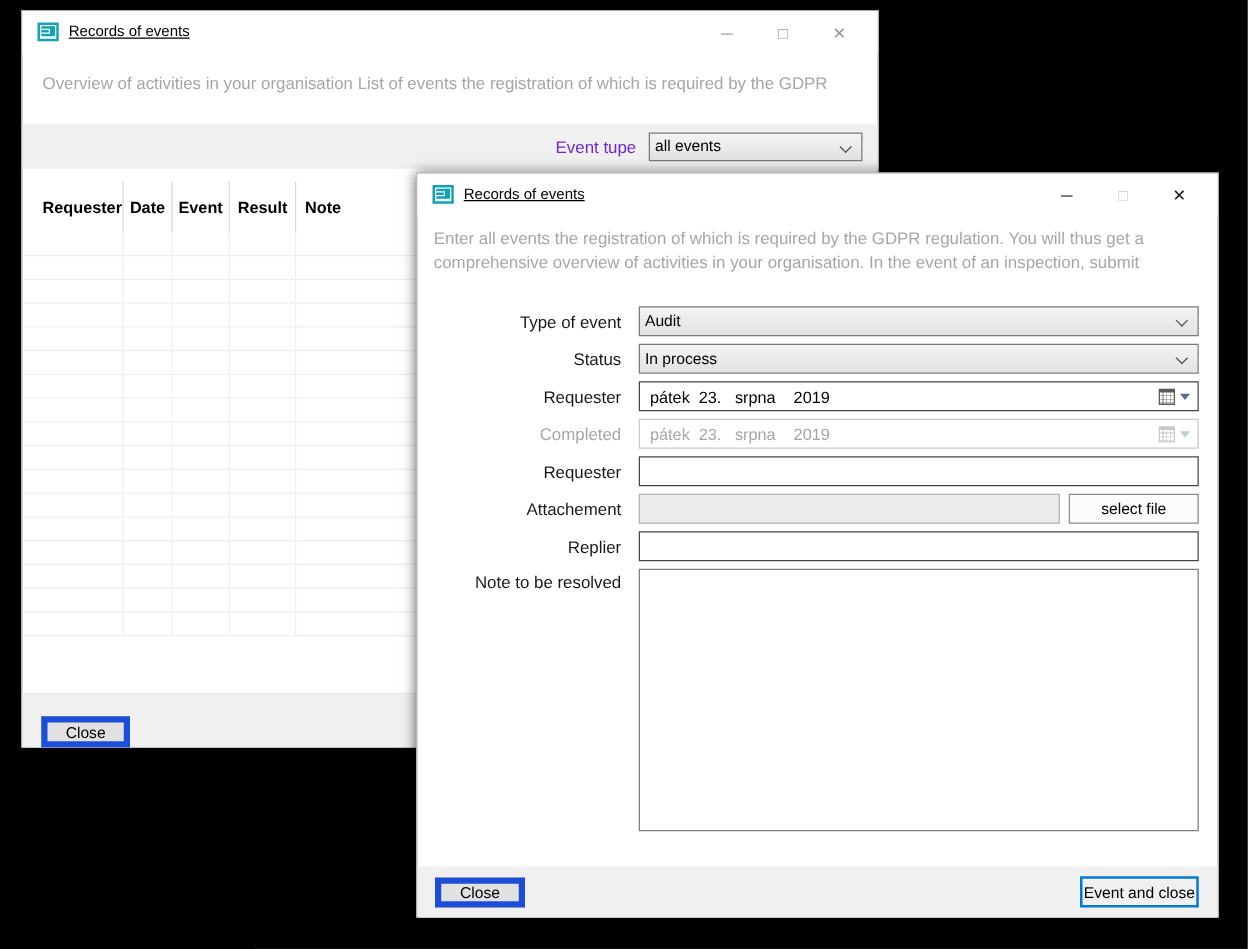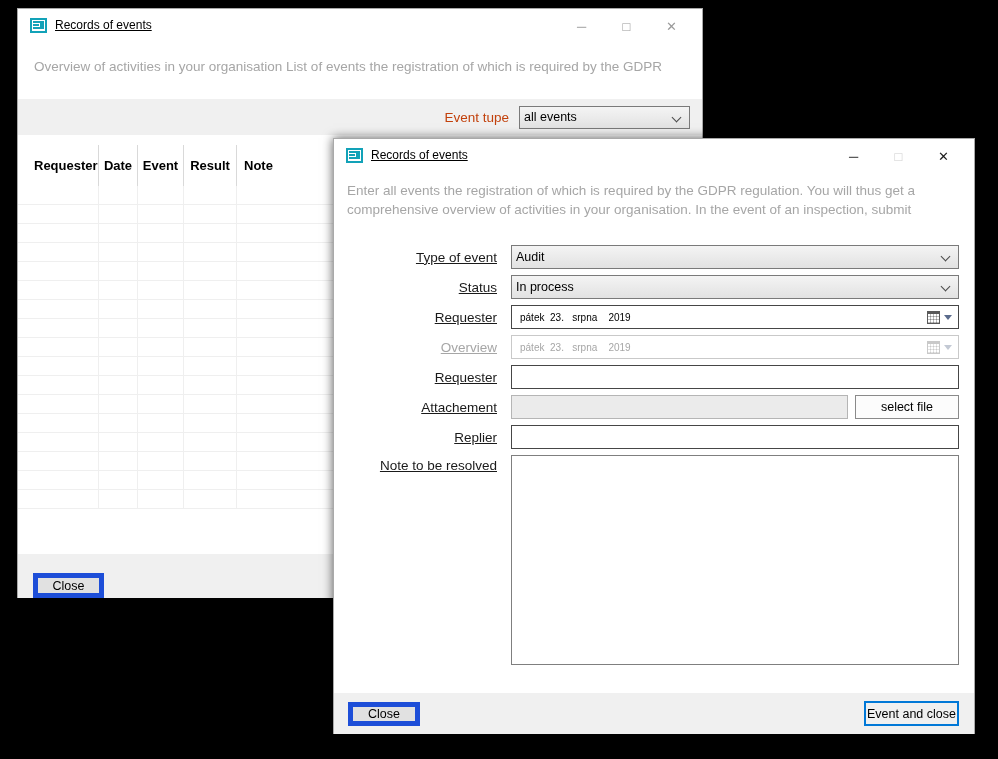--- a/index.html
+++ b/index.html
@@ -27,21 +27,21 @@
   #fg-window .win-btn.min, #fg-window .win-btn.cls { color: #1a1a1a; }
   #fg-window .win-btn.max { color: #cfcfcf; }
 
   .desc { position: absolute; left: 16px; right: 14px; color: #a6a6a6; font-size: 13.5px; line-height: 19px; }
   #bg-window .desc { top: 48px; }
   #fg-window .desc { left: 13px; top: 42px; }
 
   
   .filter-strip { position: absolute; top: 90px; left: 0; right: 0; height: 36px; background: #f0f0f0;
     display: flex; align-items: center; justify-content: flex-end; }
-  .filter-label { color: #c2410c; font-size: 13.5px; margin-right: 10px; }
+  .filter-label { color: #6d28d9; font-size: 13.5px; margin-right: 10px; }
   .combobox { position: relative; height: 23px; border: 1px solid #7a7a7a;
     background: linear-gradient(#f4f4f4, #e2e2e2); display: flex; align-items: center;
     font-size: 12.5px; color: #000; padding-left: 4px; }
   .combobox .chev { position: absolute; right: 8px; top: 7px; width: 8px; height: 8px; }
   .chev::before { content: ""; position: absolute; left: 0; top: 0; width: 6px; height: 6px;
     border-right: 1px solid #4a4a4a; border-bottom: 1px solid #4a4a4a; transform: rotate(45deg); }
   #event-type-combo { width: 171px; margin-right: 12px; }
 
   .tbl-header { position: absolute; top: 136px; left: 0; right: 0; height: 41px;
     display: grid; grid-template-columns: 81px 39px 46px 53px 1fr; }
@@ -61,26 +61,26 @@
   .btn { font-size: 12.5px; color: #000; background: #e1e1e1; border: 5px solid #1d4ed8;
     display: flex; align-items: center; justify-content: center; cursor: default; }
   #bg-close-btn { position: absolute; left: 15px; top: 19px; width: 71px; height: 25px; }
   #fg-close-btn { position: absolute; left: 14px; top: 9px; width: 72px; height: 24px; }
   #save-btn { position: absolute; right: 15px; top: 8px; width: 95px; height: 25px;
     border: 2px solid #0078d7; background: #f0f0f0; }
 
   
   .form { position: absolute; top: 106px; left: 0; right: 15px; }
   .frow { display: flex; align-items: center; margin-bottom: 6px; }
-  .flabel { width: 177px; text-align: right; padding-right: 14px; font-size: 13.5px; color: #1a1a1a; flex: none; text-decoration: underline; }
+  .flabel { width: 177px; text-align: right; padding-right: 14px; font-size: 13.5px; color: #1a1a1a; flex: none; }
   .flabel.disabled { color: #a6a6a6; }
   .fctrl { flex: 1; height: 24px; position: relative; }
   .combo-full { width: 100%; height: 24px; }
   .datepicker { width: 100%; height: 24px; border: 1px solid #464646; background: #fff;
-    display: flex; align-items: center; font-size: 10px; color: #000; padding-left: 8px; white-space: pre; }
+    display: flex; align-items: center; font-size: 13px; color: #000; padding-left: 8px; white-space: pre; }
   .datepicker.disabled { border-color: #c9c9c9; color: #a6a6a6; }
   .dp-btn { position: absolute; right: 4px; top: 4px; width: 28px; height: 16px;
     display: flex; align-items: center; }
   .cal-icon { width: 13px; height: 13px; border: 1px solid #5a5a5a; background:
     repeating-linear-gradient(to right, #fff 0 2px, #bdbdbd 2px 3px),
     repeating-linear-gradient(to bottom, #fff 0 2px, #bdbdbd 2px 3px); background-blend-mode: multiply;
     border-top-width: 3px; }
   .dp-tri { width: 0; height: 0; border-left: 4px solid transparent; border-right: 4px solid transparent;
     border-top: 5px solid #5a6b8c; margin-left: 4px; }
   .disabled .cal-icon { border-color: #c9c9c9; background:
@@ -310,21 +310,21 @@
         <div class="datepicker">
           <span>pátek  23.   srpna    2019</span>
           <span class="dp-btn">
             <span class="cal-icon"></span><span class="dp-tri"></span>
           </span>
         </div>
       </div>
     </div>
 
     <div class="frow">
-      <span class="flabel disabled">Overview</span>
+      <span class="flabel disabled">Completed</span>
       <div class="fctrl">
         <div class="datepicker disabled">
           <span>pátek  23.   srpna    2019</span>
           <span class="dp-btn">
             <span class="cal-icon"></span><span class="dp-tri"></span>
           </span>
         </div>
       </div>
     </div>
 

